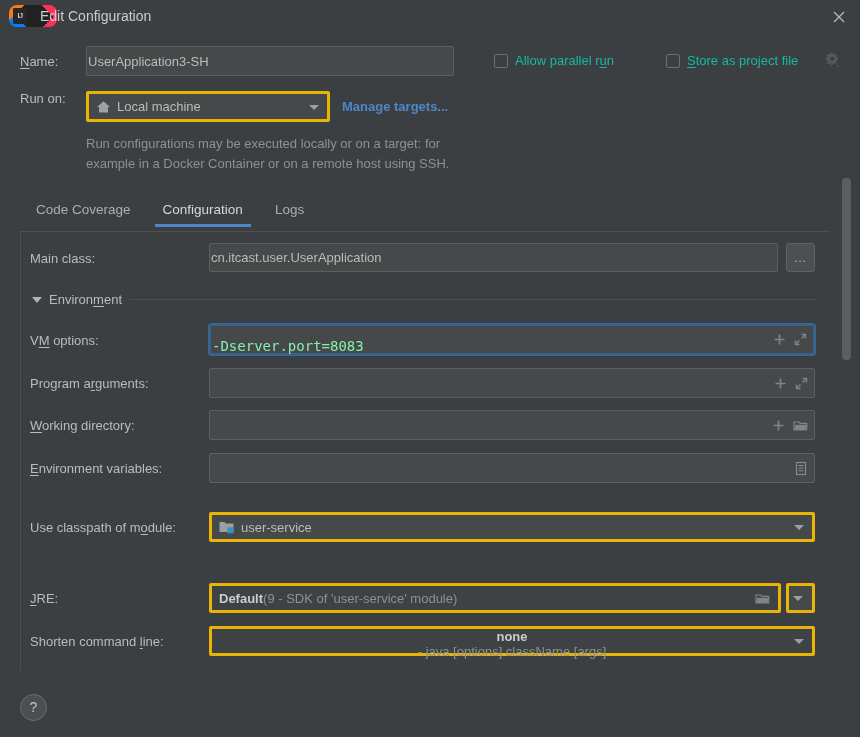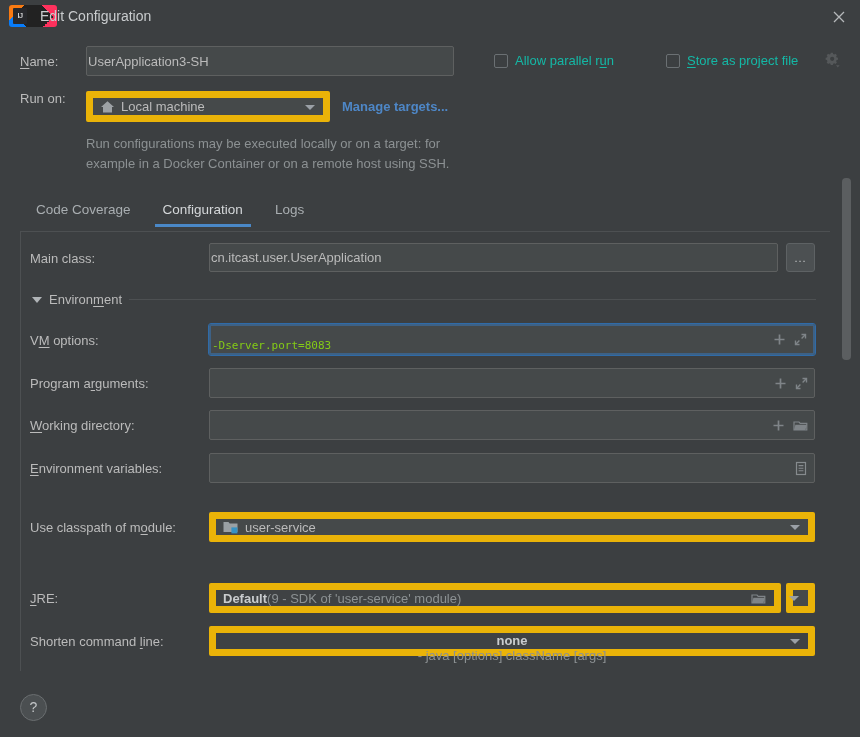--- a/index.html
+++ b/index.html
@@ -27,21 +27,21 @@
     left: 0; top: 0;
     width: 860px; height: 33px;
     background: #3c3f41;
     display: flex;
     align-items: center;
   }
   .ij-logo {
     position: absolute;
     left: 9px; top: 5px;
     width: 22px; height: 22px;
-    border-radius: 3px;
+    border-radius: 8px;
     background:
       linear-gradient(135deg, #f97a12 0%, #f97a12 22%, transparent 22%),
       linear-gradient(225deg, #fe315d 0%, #fe315d 22%, transparent 22%),
       linear-gradient(45deg, #087cfa 0%, #087cfa 25%, transparent 25%),
       linear-gradient(315deg, #fe315d 0%, #fe315d 20%, transparent 20%),
       #222;
     overflow: hidden;
     padding-left: 48px;
   }
   .ij-logo .inner {
@@ -94,37 +94,37 @@
     padding: 0 1px;
   }
   .field.focused {
     border: 2px solid #3d6185;
     background: #45494a;
     outline: 1px solid #2f6ba8;
   }
   .field .val { color: #bbbbbb; }
   .field .mono {
     font-family: "DejaVu Sans Mono", monospace;
-    font-size: 11px;
-    color: #84cc16;
+    font-size: 14px;
+    color: #86efac;
     margin-top: 12px;
   }
 
   .fieldicons {
     position: absolute;
     right: 6px; top: 0; bottom: 0;
     display: flex; align-items: center; gap: 8px;
   }
   .ficon { color: #7a7f82; display: flex; align-items: center; cursor: pointer; }
 
   
   .combo {
     position: absolute;
     background: #45494a;
-    border: 7px solid #eab308;
+    border: 3px solid #eab308;
     border-radius: 2px;
     display: flex;
     align-items: center;
     padding: 0 7px;
     color: #bbbbbb;
     font-size: 13px;
     cursor: pointer;
   }
   .combo.flat { background: #3f4244; }
   .caret {

